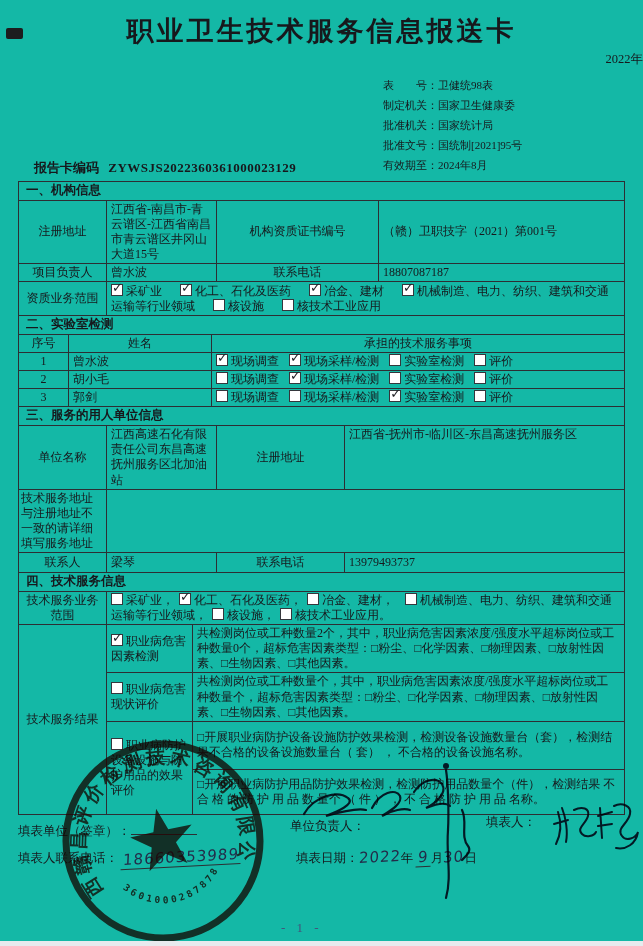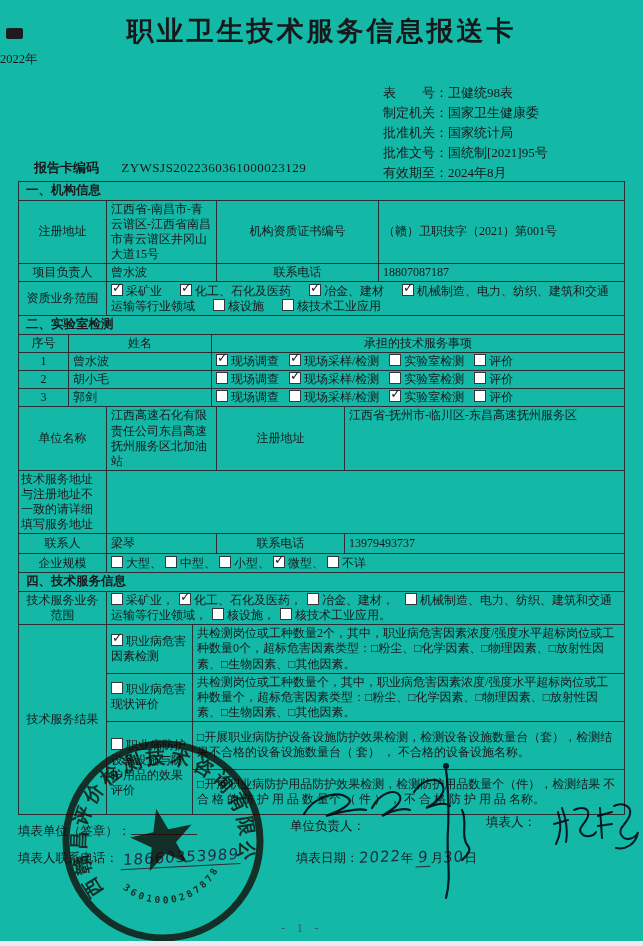--- a/index.html
+++ b/index.html
@@ -8,25 +8,25 @@
     background:#14b8a6; color:#17181c;
     font-family:"Liberation Serif","DejaVu Serif",serif;
   }
   
   .head-block { position:relative; height:168px; }
   .doc-title {
     margin:13px 0 2px; text-align:center;
     font-family:"Liberation Sans","DejaVu Sans",sans-serif;
     font-weight:bold; font-size:27px; letter-spacing:3px;
   }
-  .doc-year { text-align:left; font-size:12.5px; }
-  .meta { position:absolute; left:383px; top:70px; font-size:13px; line-height:20px; white-space:nowrap; }
+  .doc-year { text-align:right; font-size:12.5px; }
+  .meta { position:absolute; left:383px; top:62px; font-size:11px; line-height:20px; white-space:nowrap; }
   .meta .m-label { display:inline-block; }
   .code-line { position:absolute; left:34px; top:146px; font-size:13px; font-weight:bold; }
-  .code-line .code-val { font-weight:normal; font-family:"Liberation Serif",serif; margin-left:19px; letter-spacing:0.5px; }
+  .code-line .code-val { font-weight:bold; font-family:"Liberation Serif",serif; margin-left:6px; letter-spacing:0.5px; }
   .scan-blot { position:absolute; left:6px; top:28px; width:17px; height:11px; background:#1c1c1e; border-radius:2px; }
   
   table.tbl {
     border-collapse:collapse; table-layout:fixed; width:607px;
     margin-left:18px; margin-top:-1px; font-size:12px; line-height:1.26;
   }
   table.first { margin-top:0;border-radius:27px; }
   .tbl td { border:1px solid #2d2e33; padding:1px 4px; vertical-align:middle; word-break:break-all; }
   .sec-title td {
     font-family:"Liberation Sans","DejaVu Sans",sans-serif;
@@ -176,45 +176,38 @@
     </table>
 
   <table class="tbl">
     <colgroup>
         <col style="width:88px">
         <col style="width:110px">
         <col style="width:128px">
         <col>
       </colgroup>
     <tbody>
+        <tr class="sec-title h18">
+          <td colspan="4">三、服务的用人单位信息</td>
+        </tr>
     <tr class="h42">
       <td class="lbl">单位名称</td>
       <td class="val">江西高速石化有限责任公司东昌高速抚州服务区北加油站</td>
       <td class="lbl">注册地址</td>
       <td class="val" style="vertical-align:top">江西省-抚州市-临川区-东昌高速抚州服务区</td>
     </tr>
     <tr class="h47">
       <td class="lbl" style="text-align:left">技术服务地址与注册地址不一致的请详细填写服务地址</td>
       <td class="val" colspan="3"></td>
     </tr>
     <tr class="h20">
       <td class="lbl">联系人</td>
       <td class="val">梁琴</td>
       <td class="lbl">联系电话</td>
       <td class="val">13979493737</td>
-    </tr>
-    <tr class="h19">
-      <td class="lbl">企业规模</td>
-      <td class="val" colspan="3">
-        <span class="cbi" style="margin-right:0"><span class="cb" data-checked="false"></span><span>大型、</span></span>
-        <span class="cbi" style="margin-right:0"><span class="cb" data-checked="false"></span><span>中型、</span></span>
-        <span class="cbi" style="margin-right:0"><span class="cb" data-checked="false"></span><span>小型、</span></span>
-        <span class="cbi" style="margin-right:0"><span class="cb" data-checked="true"></span><span>微型、</span></span>
-        <span class="cbi" style="margin-right:0"><span class="cb" data-checked="false"></span><span>不详</span></span>
-      </td>
     </tr>
   </tbody>
     </table>
 
   <table class="tbl">
     <colgroup>
         <col style="width:88px">
         <col>
       </colgroup>
     <tbody>

